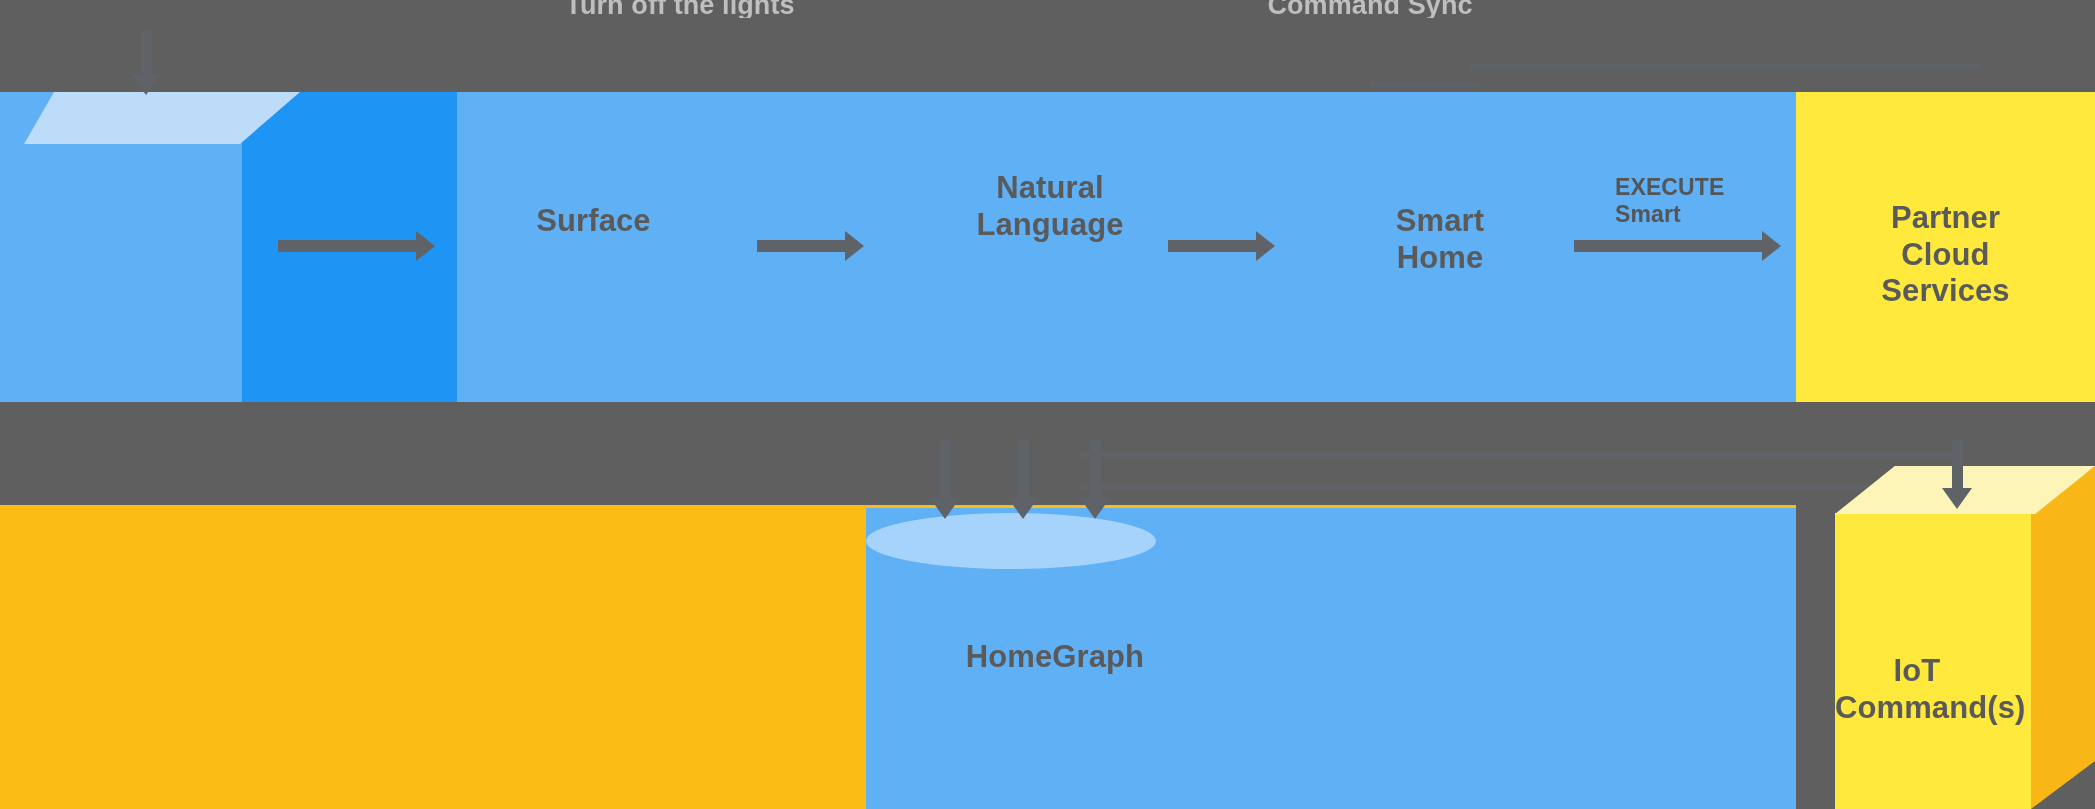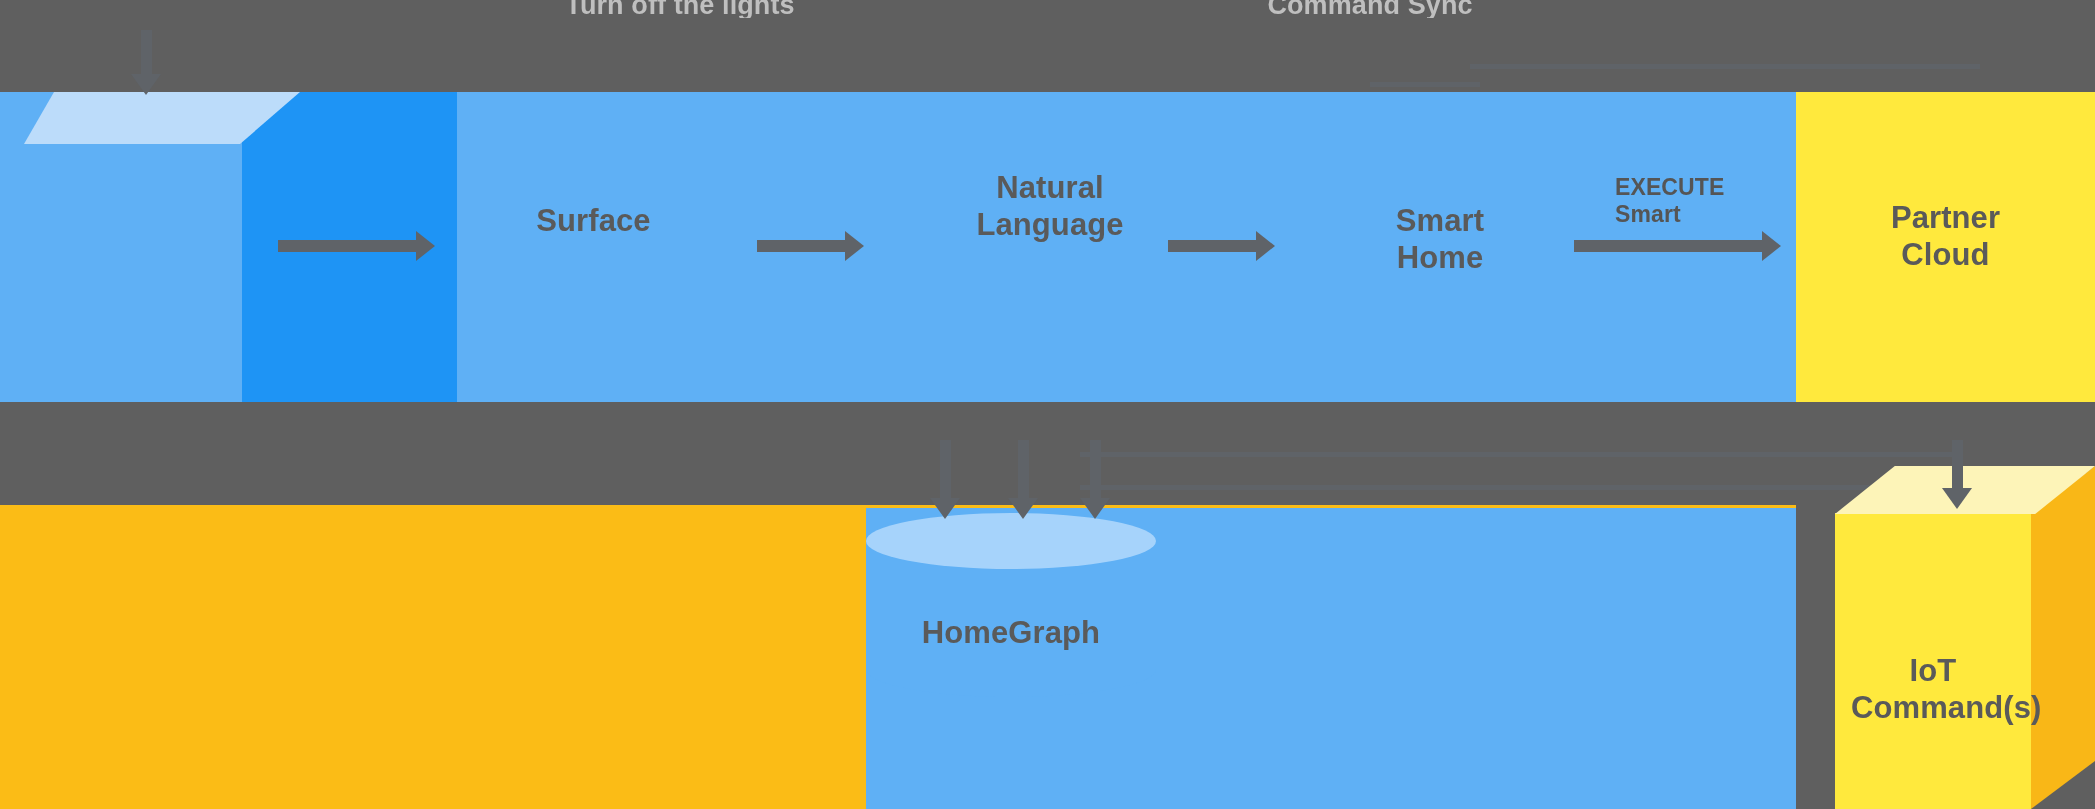--- a/index.html
+++ b/index.html
@@ -105,55 +105,56 @@
   </div>
 
   <div class="lbl lbl-node" style="left:1320px;top:203px;width:240px;">
     <div>Smart</div>
     <div>Home</div>
   </div>
 
   <div class="lbl lbl-node" style="left:1796px;top:200px;width:299px;">
     <div>Partner</div>
     <div>Cloud</div>
+    <div>Services</div>
   </div>
 
   <div class="arrow-h" style="left:278px;top:240px;width:140px;"></div>
 
   <div class="arrow-h" style="left:757px;top:240px;width:90px;"></div>
 
   <div class="arrow-h" style="left:1168px;top:240px;width:90px;"></div>
 
   <div class="arrow-h" style="left:1574px;top:240px;width:190px;"></div>
 
   <div class="lbl lbl-edge" style="left:1615px;top:174px;width:200px;text-align:left;">
     <div>EXECUTE</div>
     <div>Smart</div>
   </div>
 
   <div class="cyl">
     <div class="cyl-bot"></div>
     <div class="cyl-body"></div>
     <div class="cyl-top"></div>
   </div>
-  <div class="lbl lbl-node" style="left:866px;top:615px;width:290px;">HomeGraph</div>
+  <div class="lbl lbl-node" style="left:866px;top:639px;width:290px;padding-left:44px;">HomeGraph</div>
 
   <div class="arrow-d" style="left:940px;top:440px;height:60px;"></div>
   <div class="arrow-d" style="left:1018px;top:440px;height:60px;"></div>
   <div class="arrow-d" style="left:1090px;top:440px;height:60px;"></div>
 
   <div class="line-h" style="left:1080px;top:485px;width:880px;"></div>
   <div class="line-h" style="left:1080px;top:452px;width:880px;"></div>
 
   <div class="iot-side"></div>
   <div class="cube cube-iot">
     <div class="front"></div>
   </div>
   <div class="iot-top"></div>
 
-  <div class="lbl lbl-node" style="left:1835px;top:653px;width:164px;padding-left:16px;">
+  <div class="lbl lbl-node" style="left:1835px;top:653px;width:164px;">
     <div>IoT</div>
     <div>Command(s)</div>
   </div>
 
   <div class="arrow-d" style="left:1952px;top:440px;height:50px;"></div>
 
 </div>
 
 </body></html>

